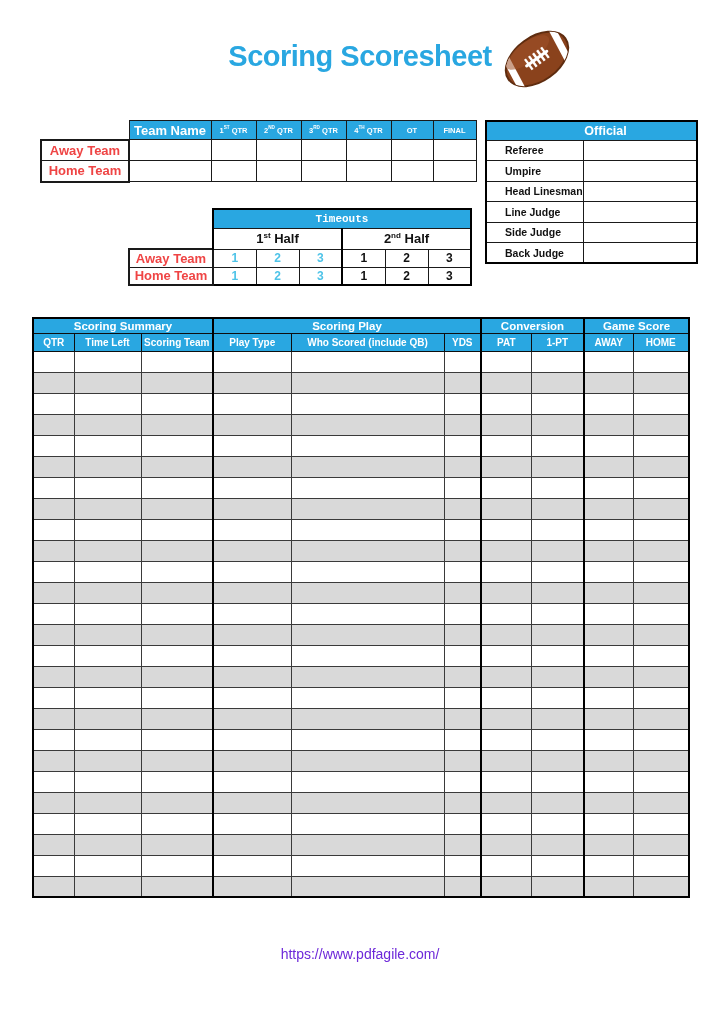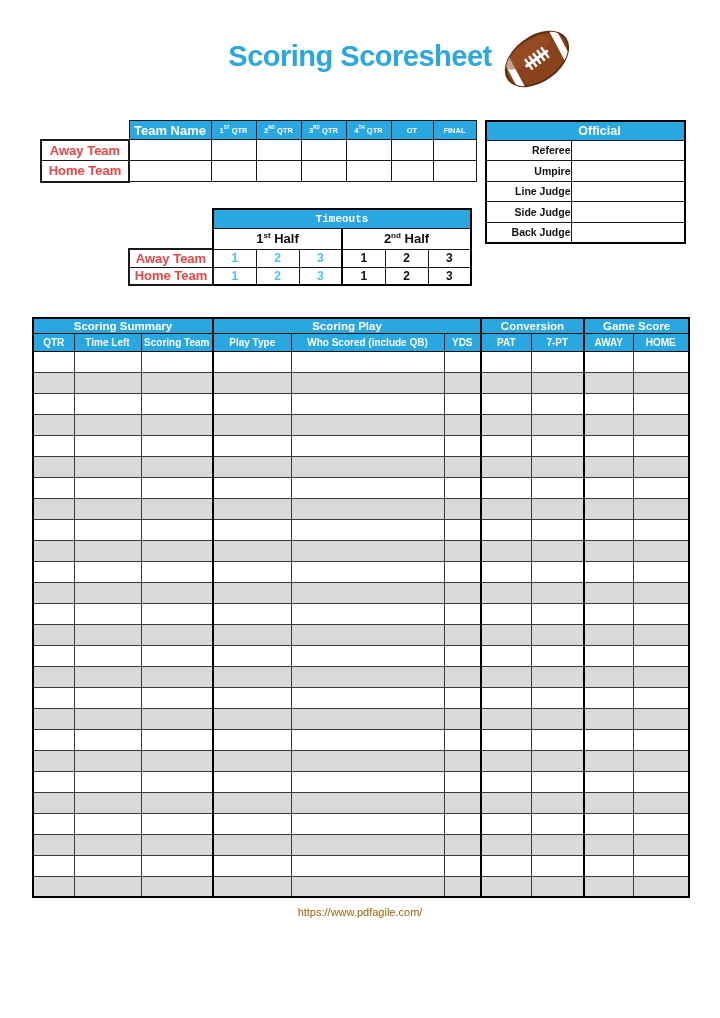--- a/index.html
+++ b/index.html
@@ -39,21 +39,21 @@
     background:#fff;color:#ef4444;font-weight:bold;font-size:13px;text-align:center;
     border:2px solid #000;
   }
   .rl-top{border-width:2px 2px 1px 2px !important;}
   .rl-bot{border-width:1px 2px 2px 2px !important;}
   
   .official-table{position:absolute;left:485px;top:120px;border:2px solid #000;}
   .official-table th,.official-table td{border:1px solid var(--line);}
   .official-table th{font-size:12.5px;height:19px;padding-left:28px;}
   .official-table td.role{
-    font-size:10.5px;font-weight:bold;text-align:right;padding-left:18px;height:20.5px;background:#fff;
+    font-size:10.5px;font-weight:bold;text-align:left;padding-left:18px;height:20.5px;background:#fff;
   }
   
   .timeouts-table{position:absolute;left:128px;top:208px;}
   .timeouts-table th,.timeouts-table td{border:1px solid var(--line);}
   .timeouts-table .corner{border:none;background:transparent;}
   .timeouts-table th.blue{font-size:11px;height:19px;border:2px solid #000;border-bottom:1px solid var(--line);font-family:Liberation Mono, monospace;}
   .timeouts-table td.half{
     background:#fff;font-weight:bold;font-size:13px;text-align:center;height:21px;
     border-left:2px solid #000;border-right:2px solid #000;
   }
@@ -67,22 +67,22 @@
   
   .scoring-table{position:absolute;left:32px;top:317px;border:2px solid #000;}
   .scoring-table th{border:1px solid #0e0e0e;}
   .scoring-table td{border:1px solid #3a3a3a;background:#fff;height:21px;}
   .scoring-table .group-th{font-size:11.5px;height:15px;margin-top:44px;}
   .scoring-table .col-th{font-size:10px;height:18px;}
   .scoring-table .gsep{border-left:2px solid #000 !important;}
   .scoring-table tr.stripe td{background:var(--stripe);}
   
   .footer{
-    position:absolute;top:906px;left:0;width:720px;text-align:center;
-    font-size:11px;color:#a16207;
+    position:absolute;top:946px;left:0;width:720px;text-align:center;
+    font-size:14px;color:#6d28d9;
   }
 </style>
 </head>
 <body>
 
 <div class="page">
 
   <div class="title">Scoring Scoresheet</div>
 
   <svg class="football" viewBox="0 0 80 66">
@@ -160,20 +160,24 @@
     <tbody>
         <tr>
           <th class="blue" colspan="2">Official</th>
         </tr>
     <tr>
           <td class="role">Referee</td>
           <td class="fill"></td>
         </tr>
     <tr>
           <td class="role">Umpire</td>
+          <td class="fill"></td>
+        </tr>
+    <tr>
+          <td class="role">Head Linesman</td>
           <td class="fill"></td>
         </tr>
     <tr>
           <td class="role">Line Judge</td>
           <td class="fill"></td>
         </tr>
     <tr>
           <td class="role">Side Judge</td>
           <td class="fill"></td>
         </tr>
@@ -246,21 +250,21 @@
         <th class="blue group-th gsep" colspan="2">Game Score</th>
       </tr>
       <tr>
         <th class="blue col-th">QTR</th>
         <th class="blue col-th">Time Left</th>
         <th class="blue col-th">Scoring Team</th>
         <th class="blue col-th gsep">Play Type</th>
         <th class="blue col-th">Who Scored (include QB)</th>
         <th class="blue col-th">YDS</th>
         <th class="blue col-th gsep">PAT</th>
-        <th class="blue col-th">7-PT</th>
+        <th class="blue col-th">1-PT</th>
         <th class="blue col-th gsep">AWAY</th>
         <th class="blue col-th">HOME</th>
       </tr>
     </thead>
     <tbody id="scoring-body">
         <tr>
           <td></td>
           <td></td>
           <td></td>
           <td class="gsep"></td>

